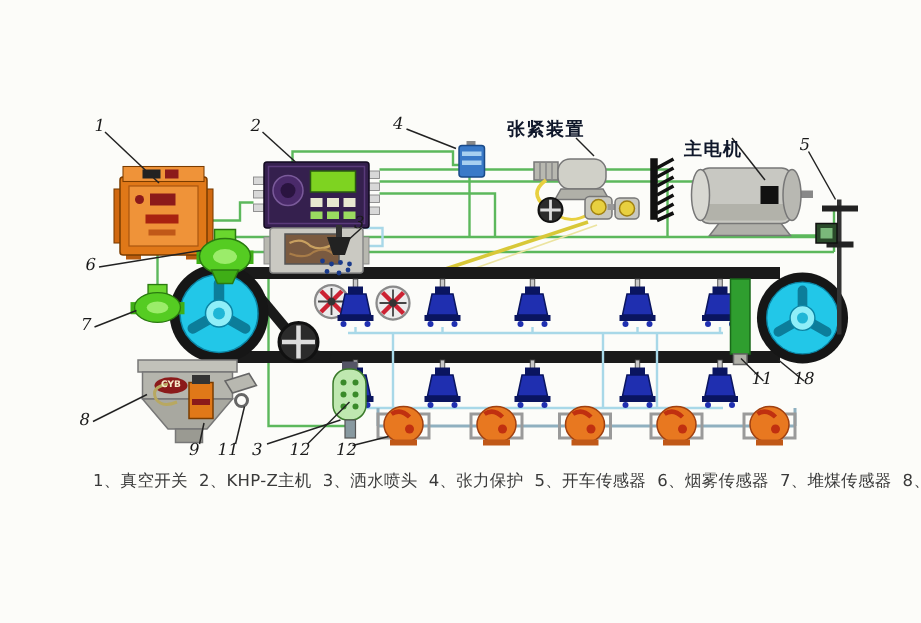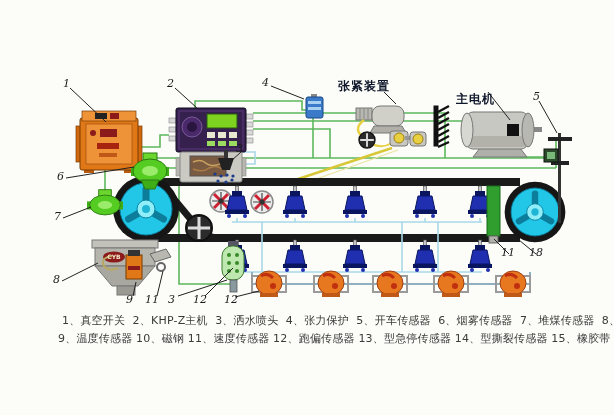--- a/index.html
+++ b/index.html
@@ -318,14 +318,13 @@
   <span class="callout" style="left:53px;top:274px">8</span>
   <span class="callout" style="left:126px;top:294px">9</span>
   <span class="callout" style="left:145px;top:294px">11</span>
   <span class="callout" style="left:168px;top:294px">3</span>
   <span class="callout" style="left:193px;top:294px">12</span>
   <span class="callout" style="left:224px;top:294px">12</span>
   <span class="callout" style="left:501px;top:247px">11</span>
   <span class="callout" style="left:529px;top:247px">18</span>
 
   <span class="legend-line" style="left:62px;top:314px">1、真空开关  2、KHP-Z主机  3、洒水喷头  4、张力保护  5、开车传感器  6、烟雾传感器  7、堆煤传感器  8、煤仓</span>
-  <span class="legend-line" style="left:58px;top:332px">9、温度传感器 10、磁钢 11、速度传感器 12、跑偏传感器 13、型急停传感器 14、型撕裂传感器 15、橡胶带</span>
 </div>
 
 </body></html>

